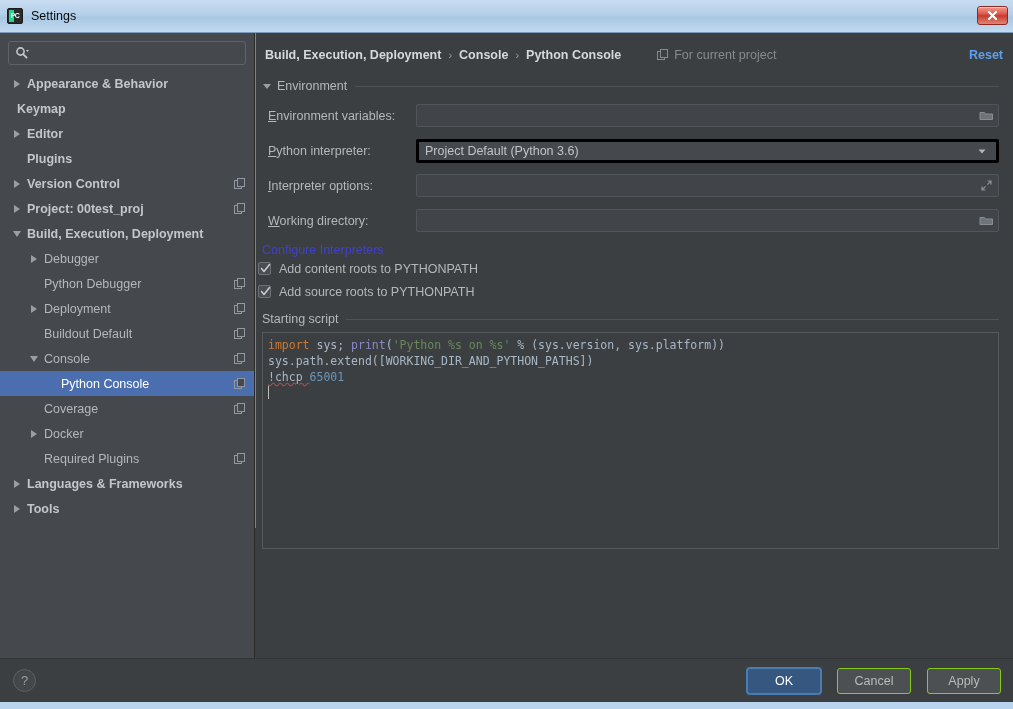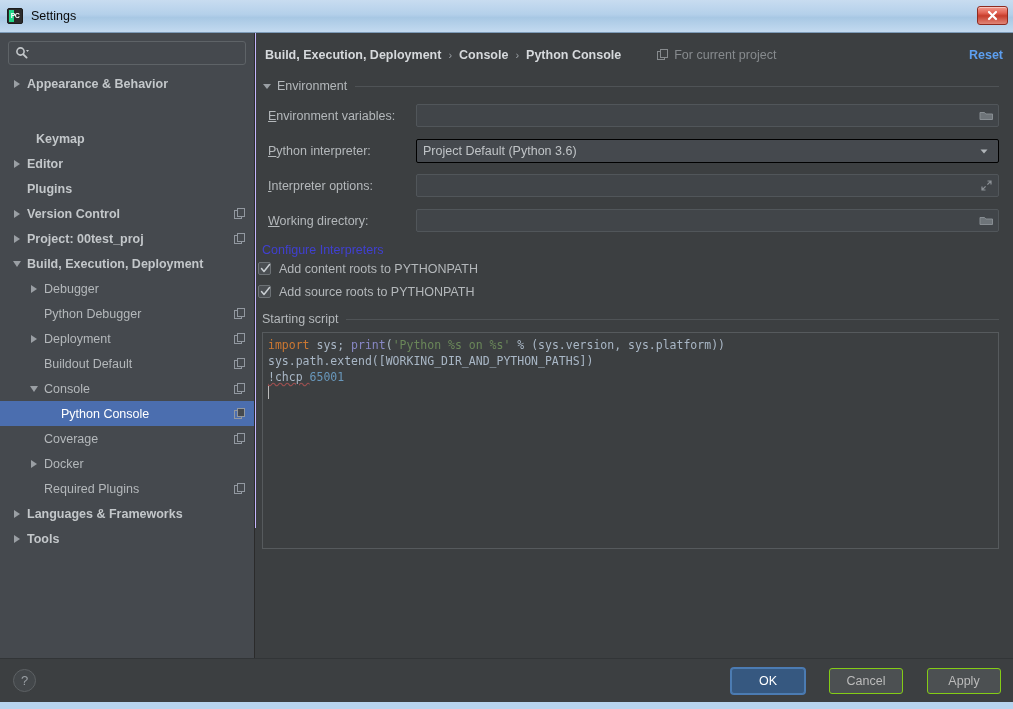--- a/index.html
+++ b/index.html
@@ -10,21 +10,21 @@
     overflow: hidden;
     background: #3c3f41;
     font-family: "Liberation Sans", sans-serif;
     font-size: 12px;
     color: #bbbbbb;
     -webkit-font-smoothing: antialiased;
   }
   #app {
     position: relative;
     width: 1013px; height: 528px;
-    background: #c4b5fd;
+    background: #ec4899;
     text-decoration: underline;
   }
 
   
   .titlebar {
     position: absolute; left: 0; top: 0;
     width: 1013px; height: 33px;
     background: linear-gradient(to bottom, #c8dcf0 0%, #b4d0ea 45%, #a8c8e4 55%, #c3daf0 100%);
     border-bottom: 1px solid #7d9bb8;
     display: flex; align-items: center;
@@ -210,21 +210,21 @@
     white-space: nowrap; overflow: hidden;
   }
   .field-btn {
     width: 20px; height: 21px; flex: none;
     display: flex; align-items: center; justify-content: center;
     cursor: pointer;
   }
   .combo {
     flex: 1; height: 24px;
     background: #45494e;
-    border: 1px solid #000000;
+    border: 3px solid #000000;
     border-radius: 2px;
     display: flex; align-items: center;
     padding: 0 4px 0 6px;
     cursor: pointer;
   }
   .combo-text { flex: 1; font-size: 12.5px; color: #c0c4c7; }
 
   
   .link-row { padding-left: 6px; margin-top: 2px; }
   .cfg-link {
@@ -289,21 +289,21 @@
   }
   .help-btn {
     margin-left: 13px;
     width: 23px; height: 23px; border-radius: 50%;
     border: 1px solid #5d6164;
     background: #43474a;
     color: #9a9fa4; font-size: 13px;
     display: flex; align-items: center; justify-content: center;
     cursor: pointer;
   }
-  .btns { margin-left: auto; margin-right: 12px; display: flex; gap: 24px; text-align: right; }
+  .btns { margin-left: auto; margin-right: 12px; display: flex; gap: 16px; text-align: right; }
   .btn {
     min-width: 74px; height: 26px;
     border-radius: 3px;
     font-size: 12.5px;
     display: flex; align-items: center; justify-content: center;
     cursor: pointer;
     padding: 0 14px;
   }
   .btn.secondary {
     background: #4c5052; border: 1px solid #84cc16; color: #bbbbbb;
@@ -344,21 +344,21 @@
             <path d="M11 4 L14 4 L12.5 6 Z" fill="#c3c7ca"></path>
           </svg>
           <input class="search-input" type="text" placeholder="" style="">
         </div>
       </div>
       <div class="tree" id="tree">
           <div class="tree-row bold" style="padding-left: 11px;">
             <span class="tri right"></span>
             <span class="tree-label">Appearance &amp; Behavior</span>
           </div>
-          <div class="tree-row bold" style="padding-left: 20px; margin-top: 30px;">
+          <div class="tree-row bold" style="padding-left: 1px;">
             <span class="tri"></span>
             <span class="tree-label">Keymap</span>
           </div>
           <div class="tree-row bold" style="padding-left: 11px;">
             <span class="tri right"></span>
             <span class="tree-label">Editor</span>
           </div>
           <div class="tree-row bold" style="padding-left: 11px;">
             <span class="tri"></span>
             <span class="tree-label">Plugins</span>

